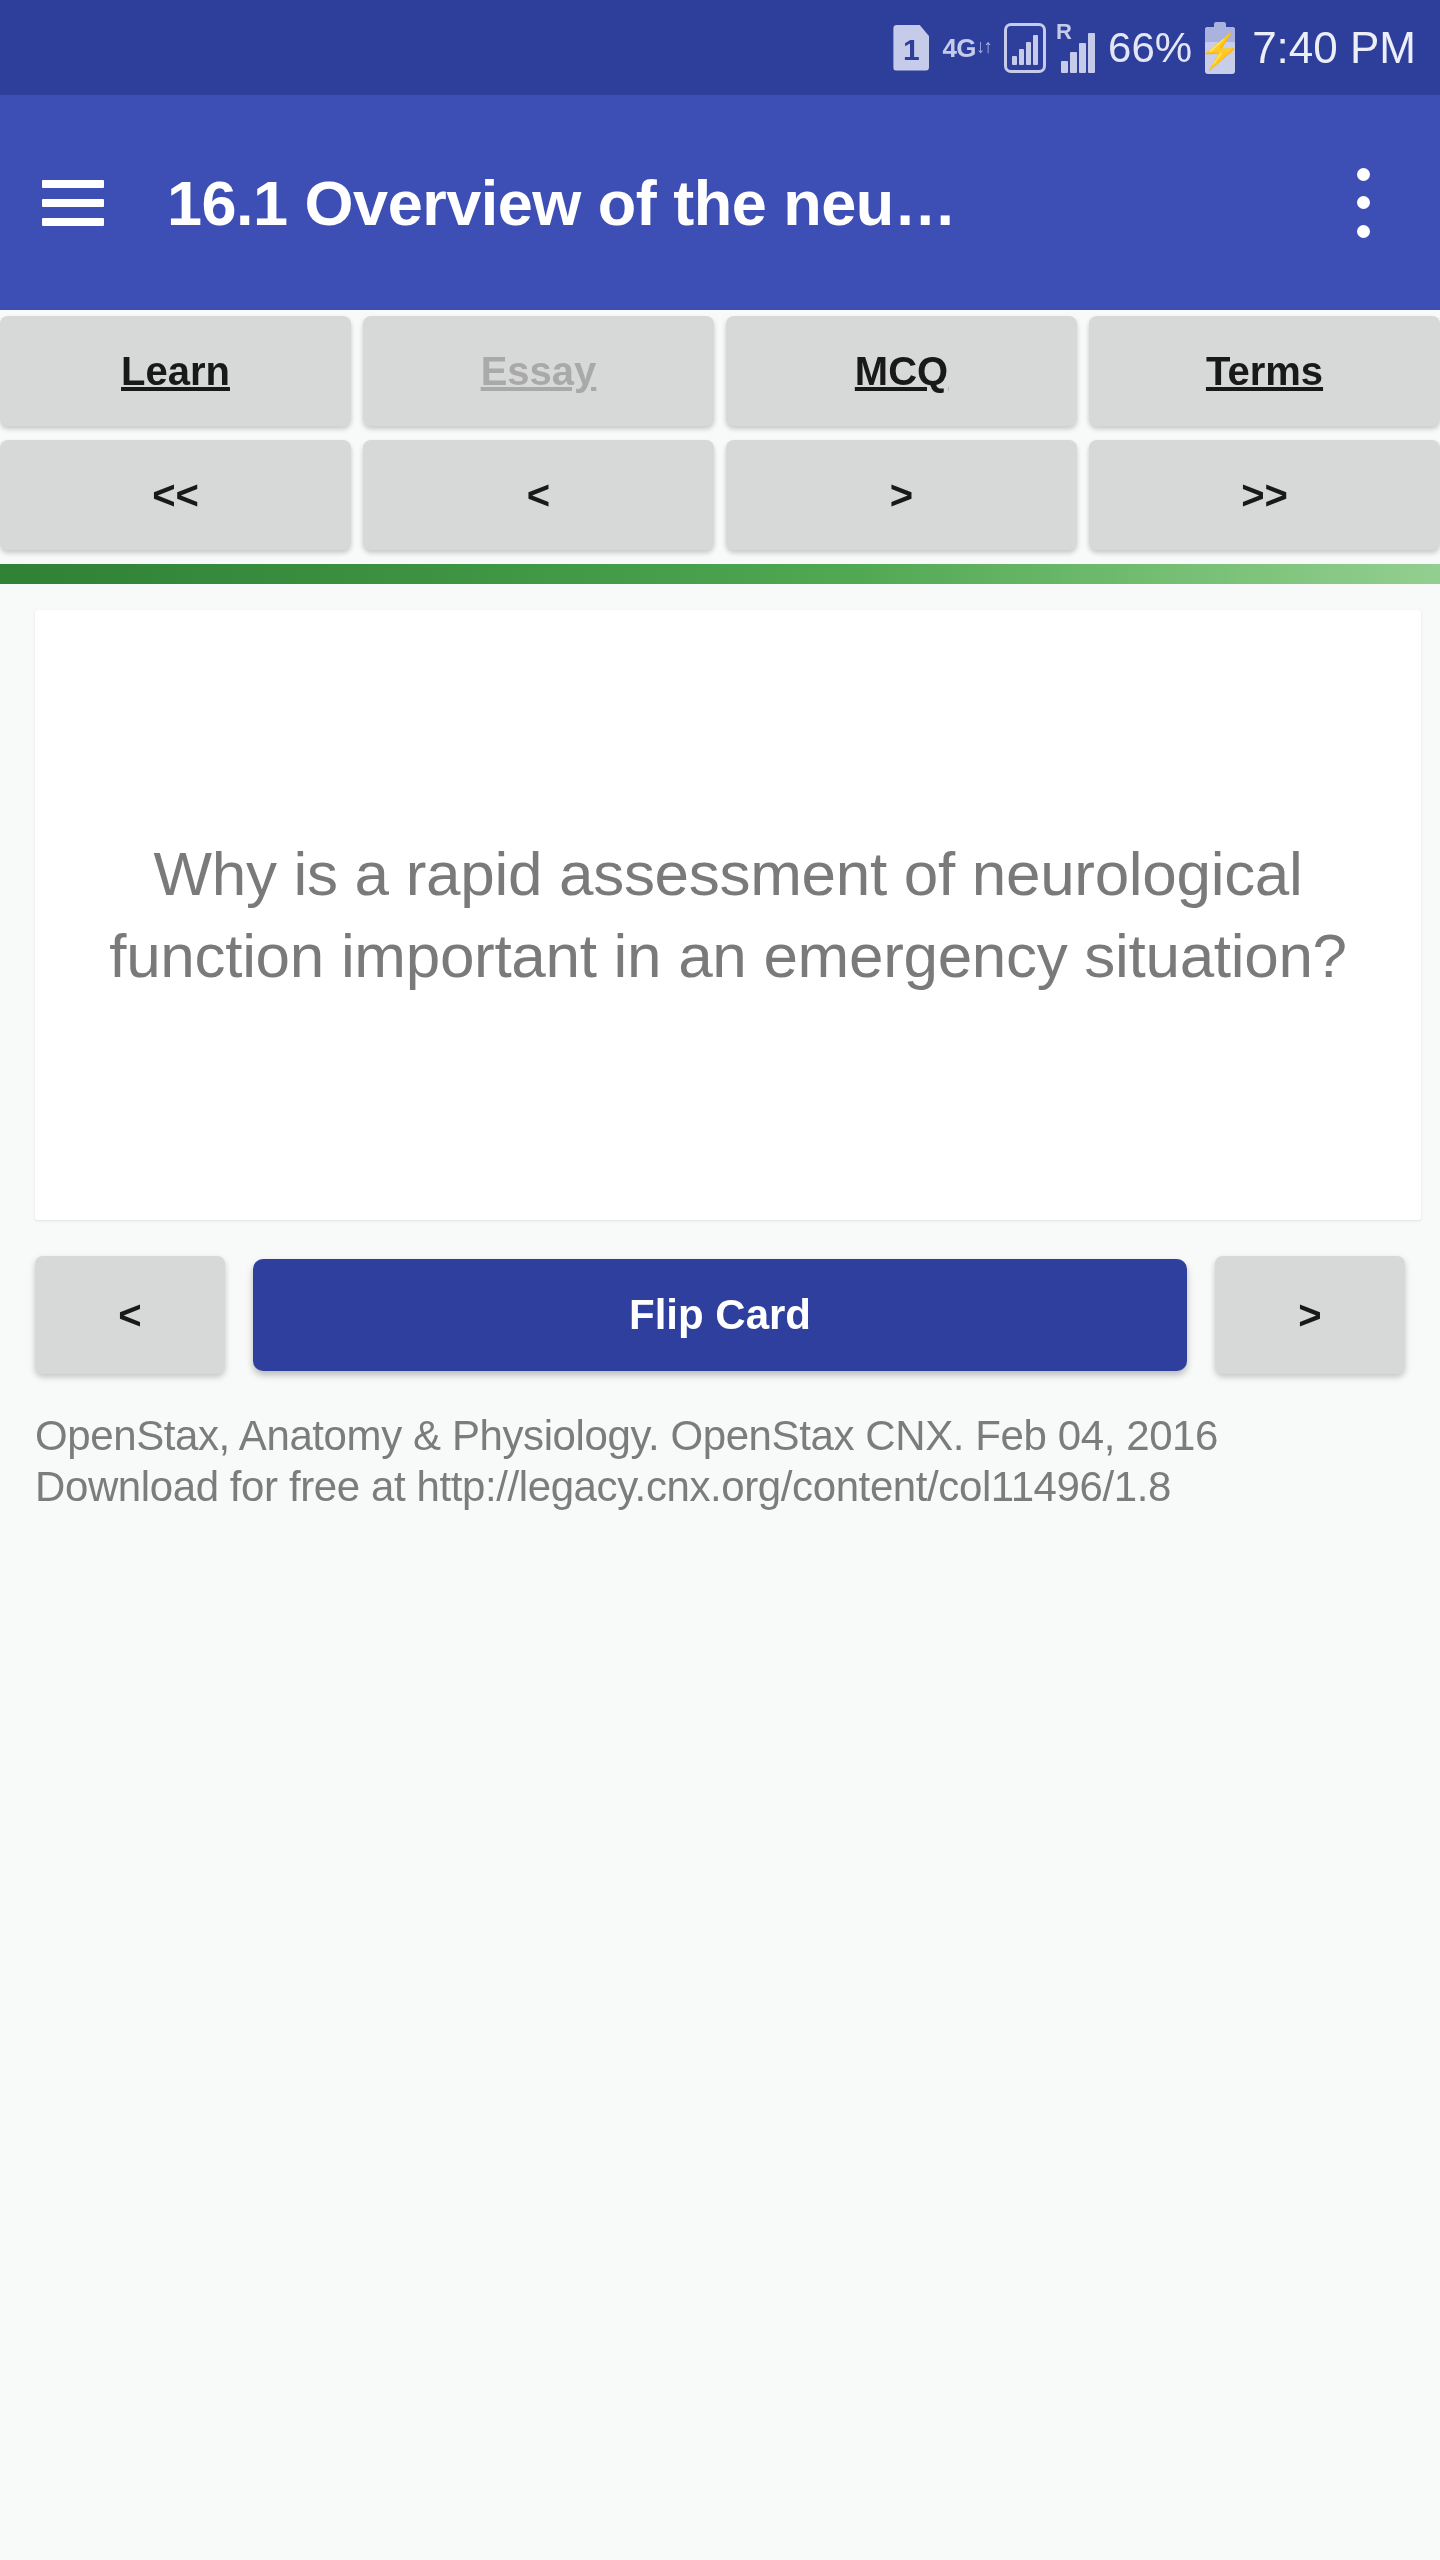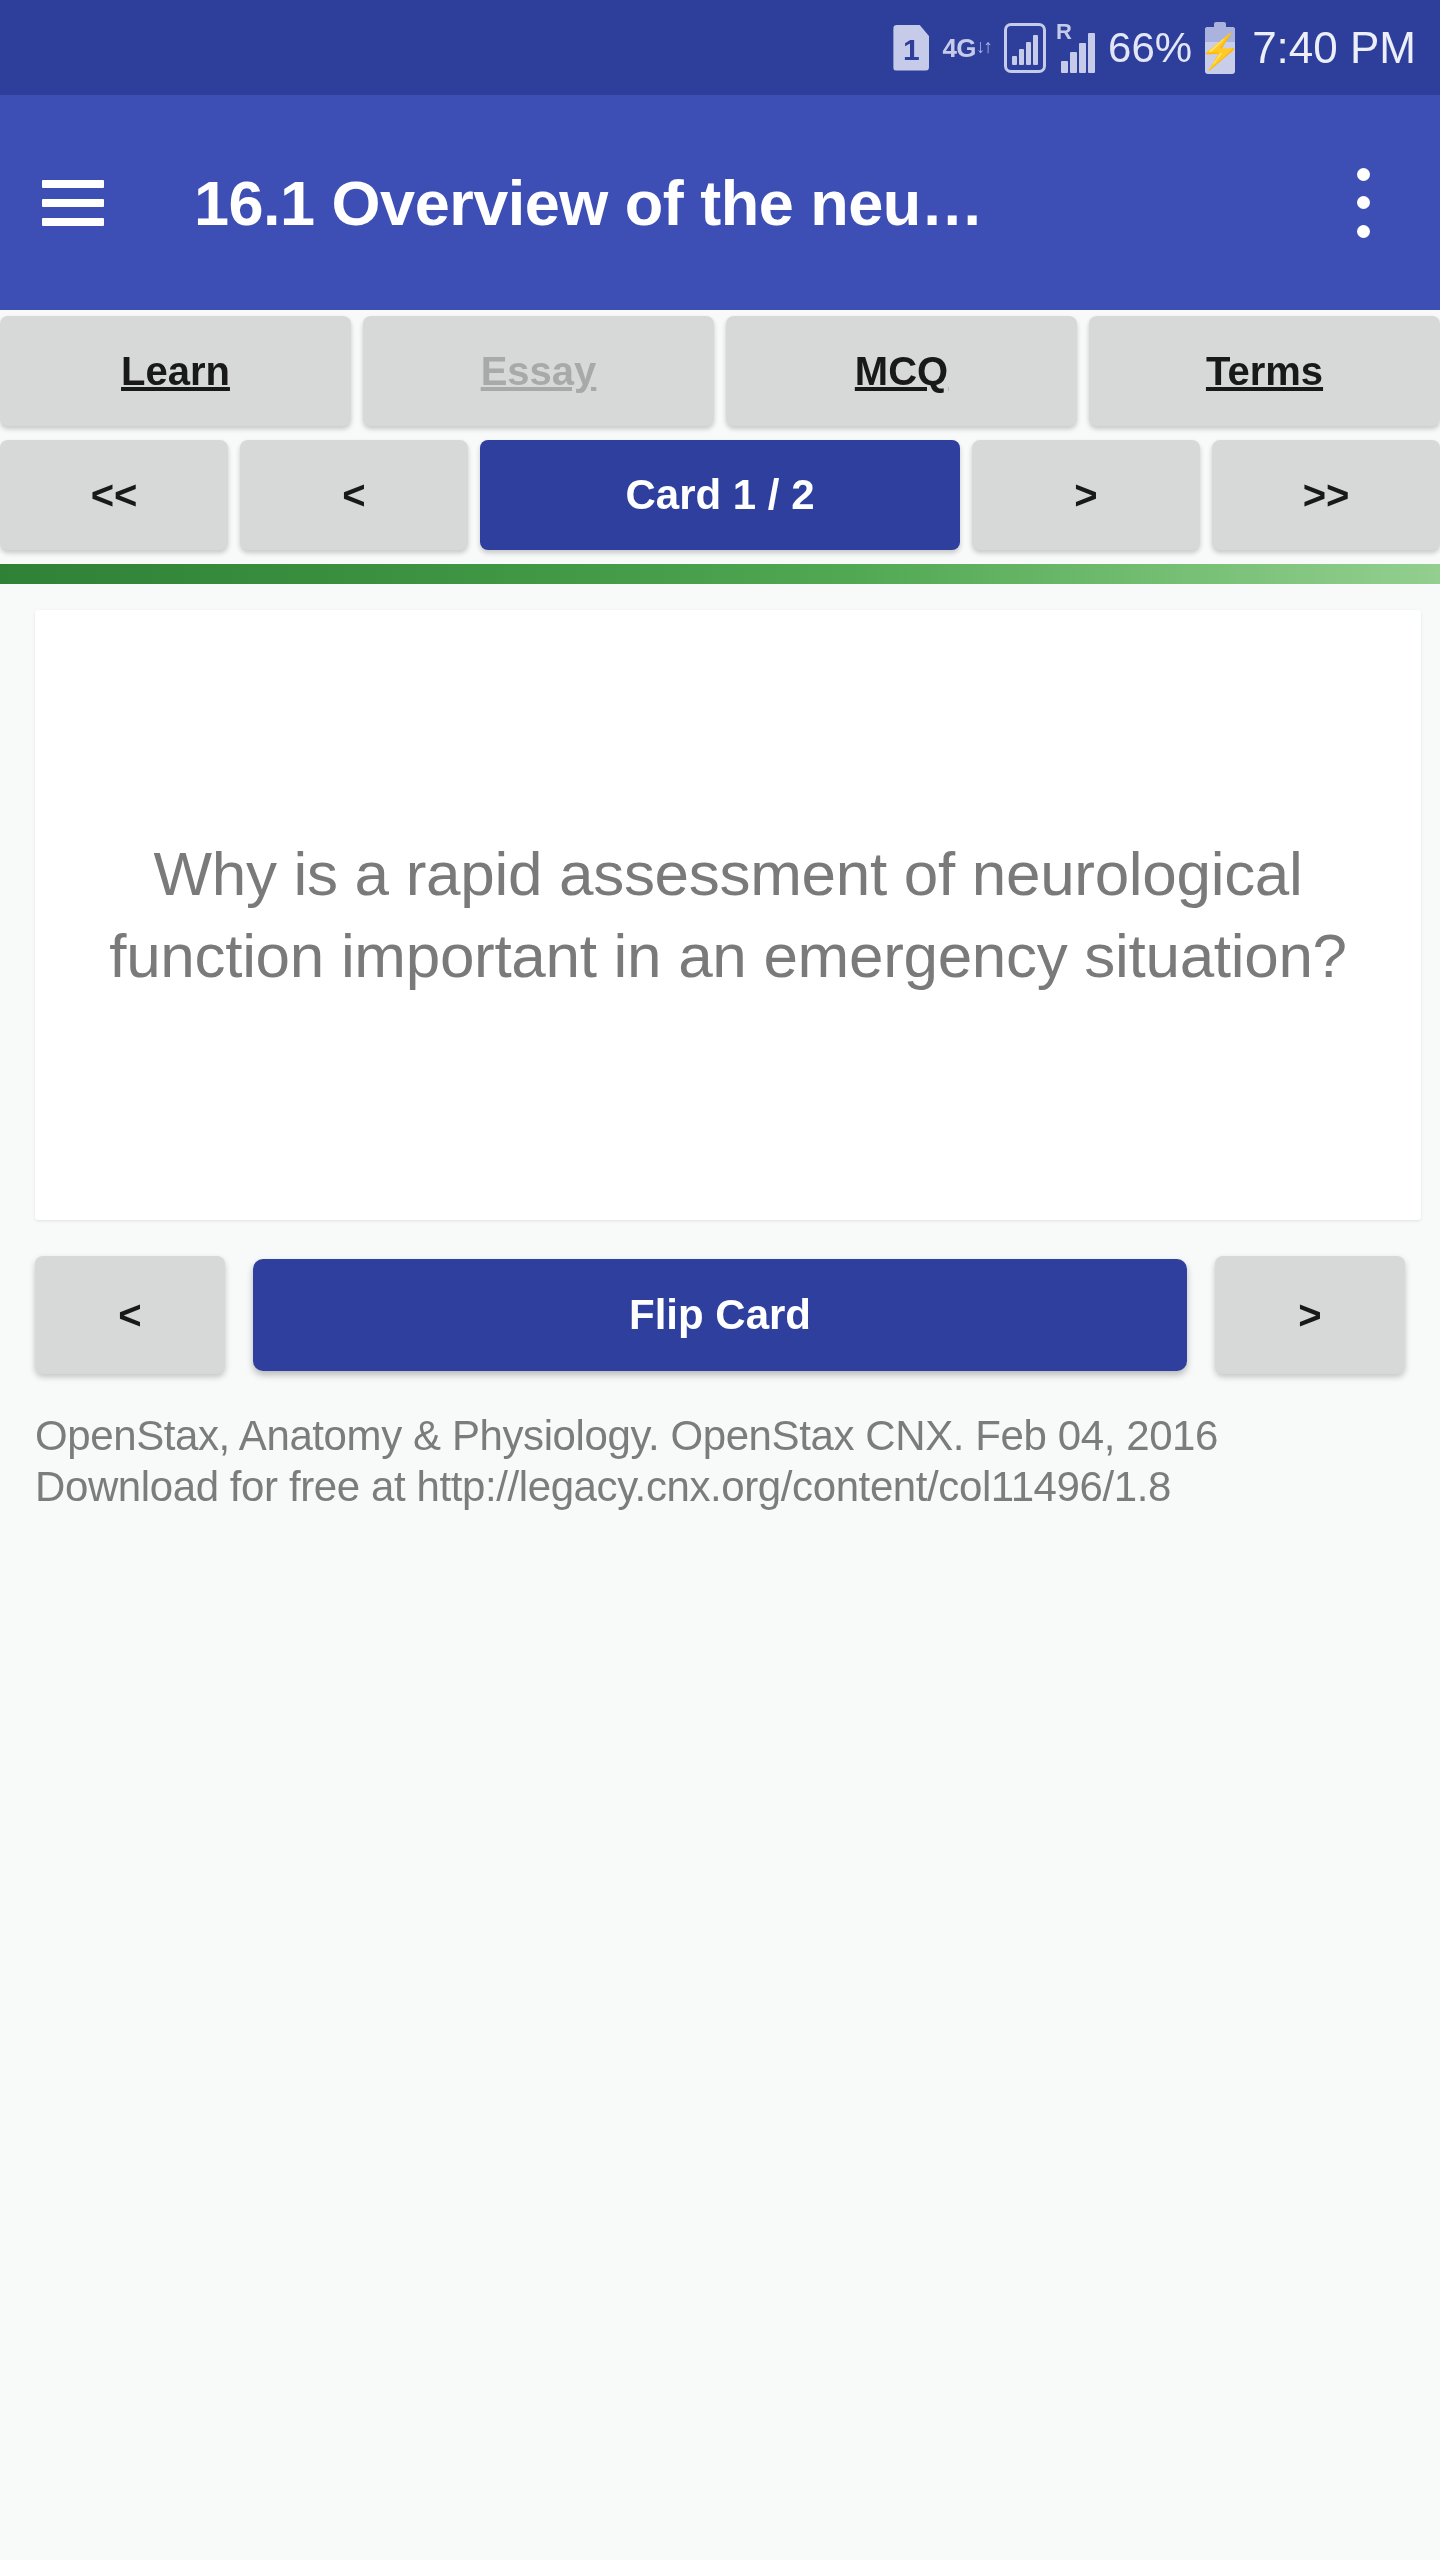--- a/index.html
+++ b/index.html
@@ -203,21 +203,21 @@
     display: block;
     height: 8px;
     background: #ffffff;
     border-radius: 1px;
   }
   .app-title {
     flex: 1;
     color: #ffffff;
     font-size: 63px;
     font-weight: bold;
-    margin-left: 90px;
+    margin-left: 63px;
     white-space: nowrap;
     overflow: hidden;
     letter-spacing: -0.5px;
   }
   .overflow-menu {
     width: 50px;
     height: 70px;
     display: flex;
     flex-direction: column;
     align-items: center;
@@ -455,21 +455,20 @@
   <div class="tab-row">
     <button class="tab-btn">Learn</button>
     <button class="tab-btn disabled">Essay</button>
     <button class="tab-btn">MCQ</button>
     <button class="tab-btn">Terms</button>
   </div>
 
   <div class="nav-row">
     <button class="nav-btn">&lt;&lt;</button>
     <button class="nav-btn">&lt;</button>
-    <button class="nav-btn card-indicator">Card 1 / 2</button>
     <button class="nav-btn">&gt;</button>
     <button class="nav-btn">&gt;&gt;</button>
   </div>
 
   <div class="progress-bar"></div>
 
   <div class="card-wrap">
     <div class="flash-card">
       <div class="flash-card-text">Why is a rapid assessment of neurological function important in an emergency situation?</div>
     </div>

